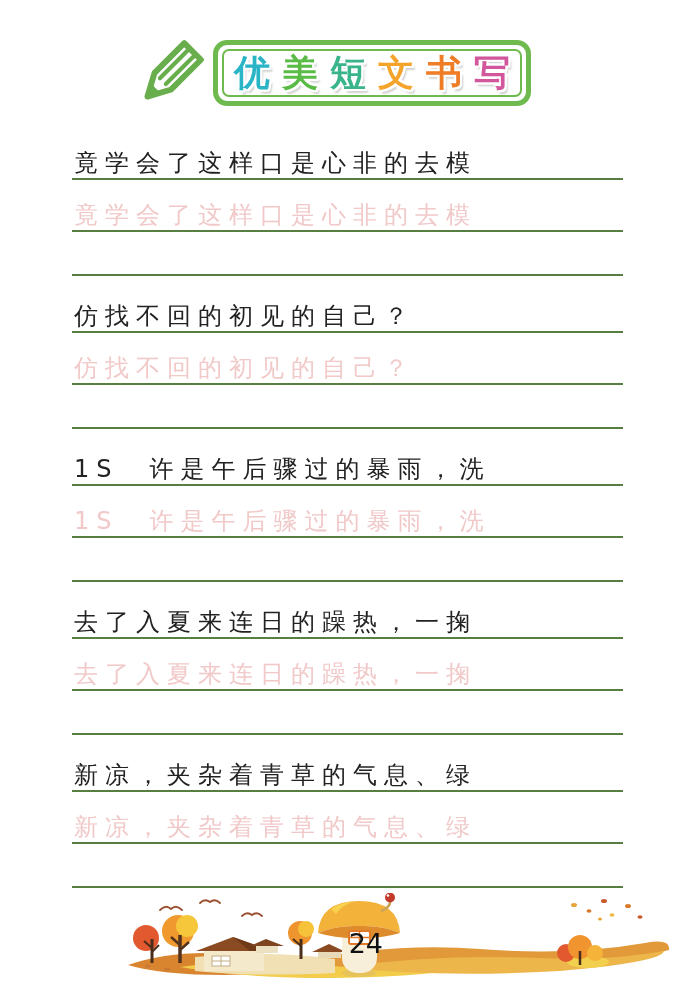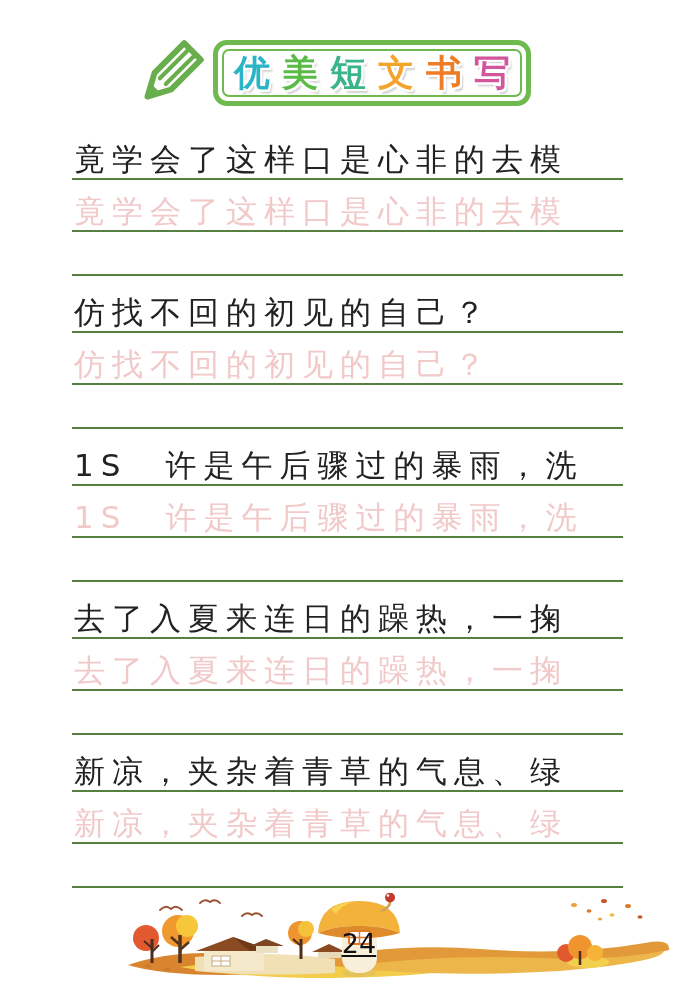--- a/index.html
+++ b/index.html
@@ -29,32 +29,32 @@
   
   .sheet { position:absolute; left:72px; top:123px; width:551px; }
   .row {
     box-sizing:border-box; border-bottom:2px solid #567f41;
     display:flex; align-items:flex-end; overflow:hidden; width:551px;
   }
   .row-model { height:57px; }
   .row-trace { height:52px; }
   .row-blank { height:44px; }
   .write-text {
-    font-size:31px; line-height:1; letter-spacing:7px;
+    font-size:24px; line-height:1; letter-spacing:7px;
     padding:0 0 3px 2px; white-space:nowrap;
   }
   .ink   { color:#222222; }
   .trace { color:#f1c9c9; }
 
   
   .footer { position:absolute; left:0; top:893px; width:700px; height:96px; }
   .scene  { position:absolute; left:0; top:0; }
   .page-number {
-    position:absolute; left:335px; top:36px; width:48px; text-align:center;
-    font-size:27px; line-height:1.1; color:#111111;text-decoration:underline;
+    position:absolute; left:335px; top:36px; width:48px; text-align:right;
+    font-size:27px; line-height:1.1; color:#111111;
   }
 </style>
 </head>
 <body>
 
 <div class="page">
 
   <div class="pencil-wrap">
     <svg width="84" height="92" viewBox="0 0 100 100">
       <g transform="rotate(45 50 50)" fill="#ffffff" stroke="#68ae4d" stroke-width="7" stroke-linejoin="round" stroke-linecap="round">

